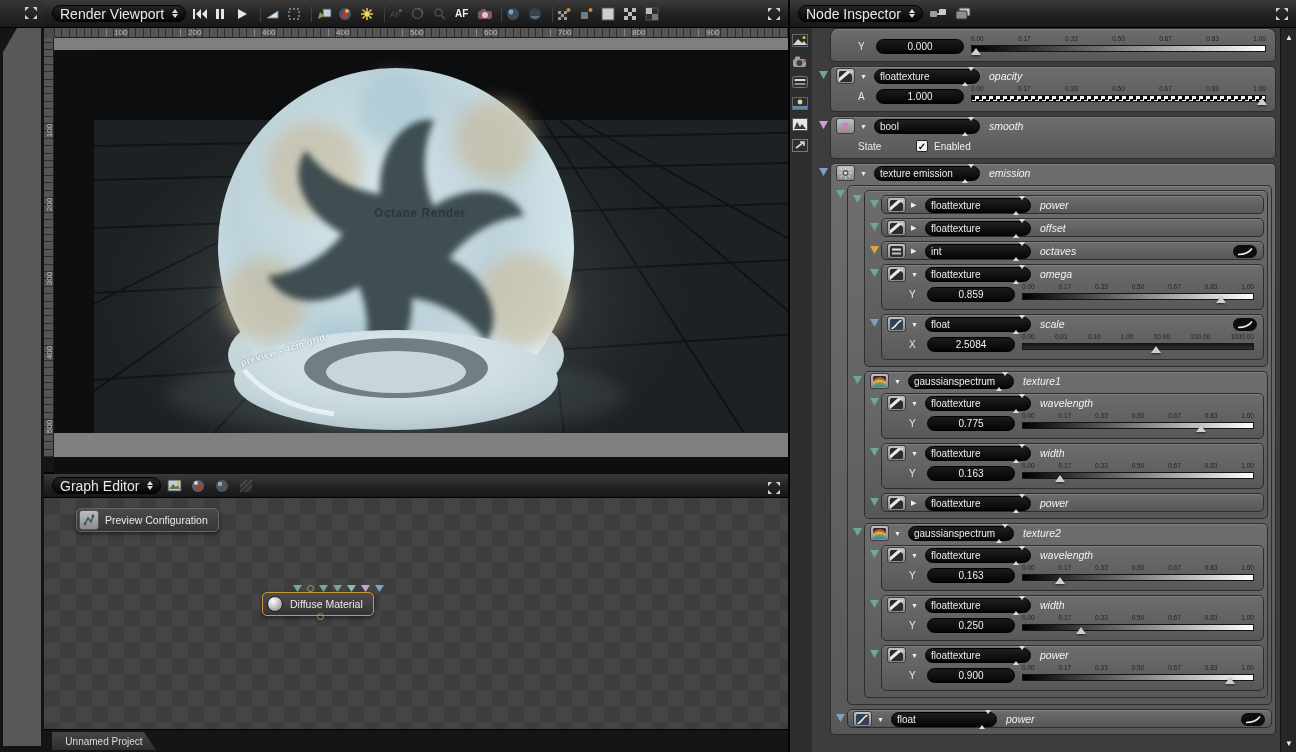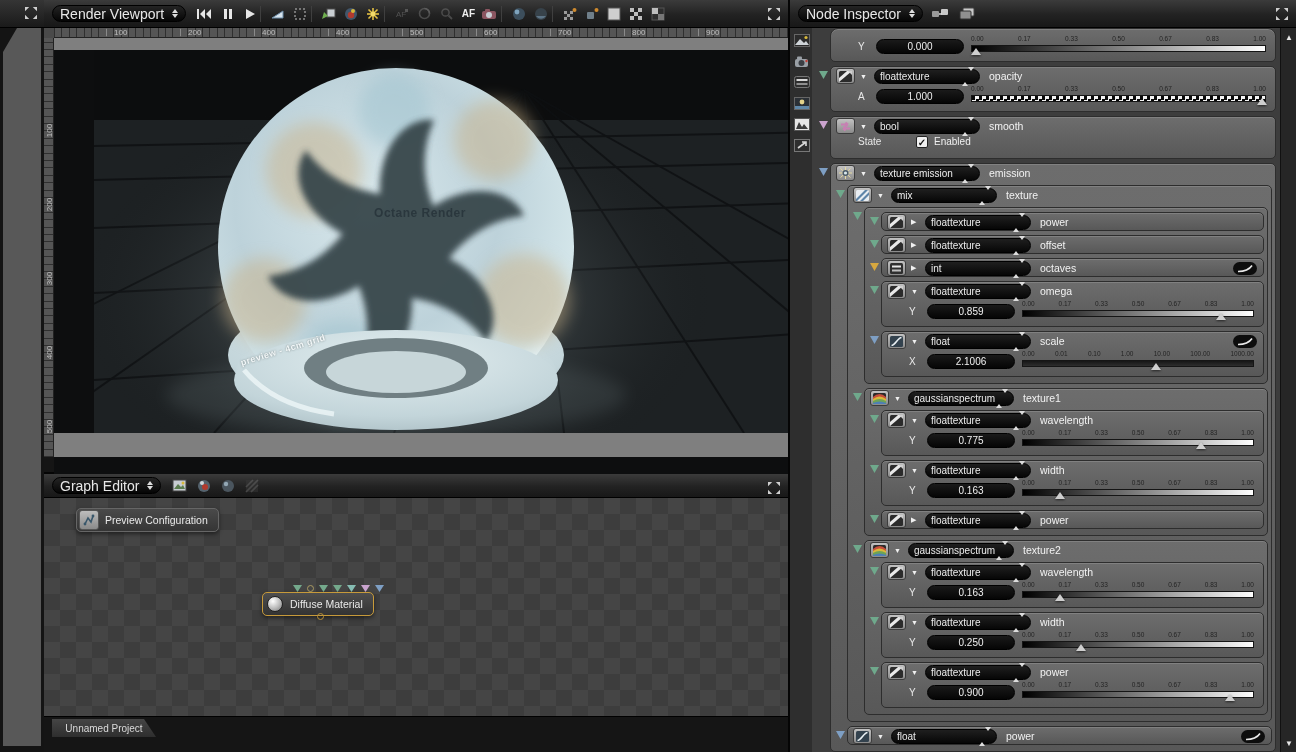--- a/index.html
+++ b/index.html
@@ -12,21 +12,21 @@
   .phead { position:absolute; left:0; top:0; right:0; height:28px;
     background:linear-gradient(#3b3b3b,#222 55%,#181818);
     border-bottom:1px solid #000; display:flex; align-items:center; padding:0 8px; gap:6px; }
   .pill { height:17px; background:linear-gradient(#242424,#050505); border:1px solid #000;
     border-radius:9px; color:#e8e8e8; font-size:14px; display:flex; align-items:center;
     padding:0 7px; gap:8px; }
   .pill .spin { display:flex; flex-direction:column; gap:1px; }
   .spin i { width:0; height:0; border-left:3px solid transparent; border-right:3px solid transparent; }
   .spin i.up { border-bottom:4px solid #ddd; }
   .spin i.dn { border-top:4px solid #ddd; }
-  .tbi { width:20px; height:18px; display:flex; align-items:center; justify-content:flex-end; }
+  .tbi { width:20px; height:18px; display:flex; align-items:center; justify-content:flex-start; }
   .tbsep { width:1px; height:16px; background:#0a0a0a; border-right:1px solid #3f3f3f; margin:0 2px; }
   .expbtn { position:absolute; right:6px; top:7px; width:15px; height:15px; }
 
   
   #leftstrip { position:absolute; left:0; top:0; width:44px; height:752px; background:#141414; }
   #leftstrip .lshead { position:absolute; left:0; top:0; width:44px; height:28px;
     background:linear-gradient(#353535,#1a1a1a); border-bottom:1px solid #000; }
   #leftstrip .lsbar { position:absolute; left:3px; top:28px; width:38px; height:718px;
     background:#585858; clip-path:polygon(0 24px,14px 0,100% 0,100% 100%,0 100%); }
   #leftstrip .expbtn { right:5px; top:6px; }
@@ -72,21 +72,21 @@
   #node-diffuse .sphere { width:16px; height:16px; border-radius:50%; margin:0 7px 0 4px;
     background:radial-gradient(circle at 35% 30%, #fff, #b9b9b9 55%, #777); border:1px solid #222; }
   .pinrow { position:absolute; top:-8px; left:30px; display:flex; gap:5px; align-items:flex-end; }
   .pin { width:9px; height:7px; clip-path:polygon(0 0,100% 0,50% 100%); }
   .pin-green { background:#74a98c; } .pin-teal { background:#86bdb3; }
   .pin-pink { background:#c9a3ce; } .pin-blue { background:#7e9fc4; }
   .pin-ring { width:7px; height:7px; clip-path:none; border-radius:50%;
     border:1.5px solid #a99a62; background:transparent; }
   .pin-bottom { position:absolute; bottom:-5px; left:54px; width:7px; height:7px;
     border-radius:50%; border:1.5px solid #b78f3a; }
-  .tabbar { position:absolute; left:0; bottom:0; width:100%; height:36px; background:#151515; border-top:1px solid #000; }
+  .tabbar { position:absolute; left:0; bottom:0; width:100%; height:23px; background:#151515; border-top:1px solid #000; }
   .ptab { position:absolute; left:8px; top:2px; width:104px; height:18px; background:linear-gradient(#454545,#2e2e2e);
     color:#dadada; font-size:10px; display:flex; align-items:center; justify-content:center;
     clip-path:polygon(0 0, calc(100% - 12px) 0, 100% 100%, 0 100%); }
 
   
   #inspector { left:790px; top:0; width:506px; height:752px; background:#3d3d3d; }
   .ibody { position:absolute; left:0; top:28px; right:0; bottom:0; overflow:hidden; }
   .sideicons { position:absolute; left:0; top:0; width:22px; bottom:0; background:#2e2e2e;
     display:flex; flex-direction:column; align-items:center; padding-top:4px; gap:5px; }
   .sideicons .tbi { width:18px; height:16px; }
@@ -108,39 +108,39 @@
     clip-path:polygon(0 0,100% 0,50% 100%); }
   .c-green { background:#6fa98c; } .c-yellow { background:#d7a83f; }
   .c-blue { background:#7e9fc4; } .c-pink { background:#cba3ce; }
   .ibox { width:19px; height:16px; background:linear-gradient(#c2c2c2,#8b8b8b); border:1px solid #3c3c3c;
     border-radius:3px; display:flex; align-items:center; justify-content:center; flex:none; }
   .exp { font-size:7px; color:#f0f0f0; width:9px; flex:none; }
   .tpill { width:106px; height:15px; background:linear-gradient(#1f1f1f,#060606); border:1px solid #000;
     border-radius:8px; color:#ececec; font-size:10px; display:flex; align-items:center;
     padding:0 5px; flex:none; }
   .tpill .ptxt { flex:1; white-space:nowrap; overflow:hidden; }
-  .gname { color:#f2f2f2; font-size:10.5px; margin-left:4px; }
+  .gname { color:#f2f2f2; font-size:10.5px; margin-left:4px;font-style:italic; }
   .curvebtn { margin-left:auto; width:24px; height:13px; background:#0d0d0d; border-radius:7px;
     display:flex; align-items:center; justify-content:center; }
   .prow { display:flex; align-items:flex-end; gap:7px; margin:1px 9px 6px 27px; height:20px; }
   .paxis { color:#e8e8e8; font-size:10px; width:11px; padding-bottom:3px; }
   .pval { width:88px; height:15px; background:linear-gradient(#1a1a1a,#050505); border:1px solid #000;
     border-radius:8px; color:#f0f0f0; font-size:10px; display:flex; align-items:center;
     justify-content:center; flex:none; margin-bottom:1px; }
   .psl { flex:1; position:relative; height:20px; }
   .pticks { position:absolute; left:0; right:0; top:0; height:8px; display:flex;
     justify-content:space-between; font-size:6.5px; color:#242424; }
   .pbar { position:absolute; left:0; right:0; bottom:3px; height:7px; border:1px solid #151515; }
   .pbar.gradient { background:linear-gradient(90deg,#000,#fff); }
   .pbar.checker { background:repeating-conic-gradient(#f5f5f5 0% 25%, #0a0a0a 0% 50%) 0 0 / 7px 7px; }
   .pbar.flat { background:linear-gradient(#161616,#2e2e2e); }
   .phandle { position:absolute; bottom:-4px; transform:translateX(-50%); width:0; height:0;
     border-left:5px solid transparent; border-right:5px solid transparent; border-bottom:7px solid #cfcfcf;
     filter:drop-shadow(0 1px 1px rgba(0,0,0,.6)); }
-  .srow { display:flex; align-items:flex-start; margin:2px 9px 6px 27px; height:16px; }
+  .srow { display:flex; align-items:flex-end; margin:2px 9px 6px 27px; height:16px; }
   .slabel { color:#e8e8e8; font-size:10px; width:58px; }
   .scheck { width:12px; height:12px; background:#f0f0f0; border:1px solid #222; border-radius:2px;
     color:#111; font-size:10px; line-height:11px; text-align:center; font-weight:bold; }
   .sclabel { color:#f0f0f0; font-size:10px; margin-left:6px; }
   .grp.partial { margin-top:-2px; border-top-left-radius:8px; border-top-right-radius:8px; }
   .grp.partial .prow { margin-top:6px; }
 </style>
 </head>
 <body>
 
@@ -659,34 +659,20 @@
               <span class="exp">▼</span>
               <div class="tpill">
                 <span class="ptxt">texture emission</span>
                 <span class="spin"><i class="up"></i><i class="dn"></i></span>
               </div>
               <span class="gname">emission</span>
             </div>
             <div class="gkids">
               <div class="grp">
                 <span class="tarrow c-green"></span>
-                <div class="ghdr">
-                  <span class="ibox">
-                    <svg width="13" height="11" viewBox="0 0 13 11">
-                      <rect width="13" height="11" rx="1.5" fill="#e8edf2"></rect>
-                      <path d="M-2 11L9 0h3L1 11zM4 11L13 2v3l-6 6z" fill="#5d84a8"></path>
-                    </svg>
-                  </span>
-                  <span class="exp">▼</span>
-                  <div class="tpill">
-                    <span class="ptxt">mix</span>
-                    <span class="spin"><i class="up"></i><i class="dn"></i></span>
-                  </div>
-                  <span class="gname">texture</span>
-                </div>
                 <div class="gkids">
                   <div class="grp">
                     <span class="tarrow c-green"></span>
                     <div class="gkids">
                       <div class="grp">
                         <span class="tarrow c-green"></span>
                         <div class="ghdr">
                           <span class="ibox">
                             <svg width="13" height="11" viewBox="0 0 13 11">
                               <rect width="13" height="11" rx="1.5" fill="#2b2b2b"></rect>
@@ -795,21 +781,21 @@
                           </div>
                           <span class="gname">scale</span>
                           <span class="curvebtn">
                             <svg width="18" height="9" viewBox="0 0 18 9">
                               <path d="M2 7.5 Q12 7.5 16 1.5" stroke="#e8e8e8" stroke-width="1.6" fill="none"></path>
                             </svg>
                           </span>
                         </div>
                         <div class="prow">
                           <span class="paxis">X</span>
-                          <div class="pval">2.1006</div>
+                          <div class="pval">2.5084</div>
                           <div class="psl">
                             <div class="pticks">
                               <span>0.00</span>
                               <span>0.01</span>
                               <span>0.10</span>
                               <span>1.00</span>
                               <span>10.00</span>
                               <span>100.00</span>
                               <span>1000.00</span>
                             </div>

